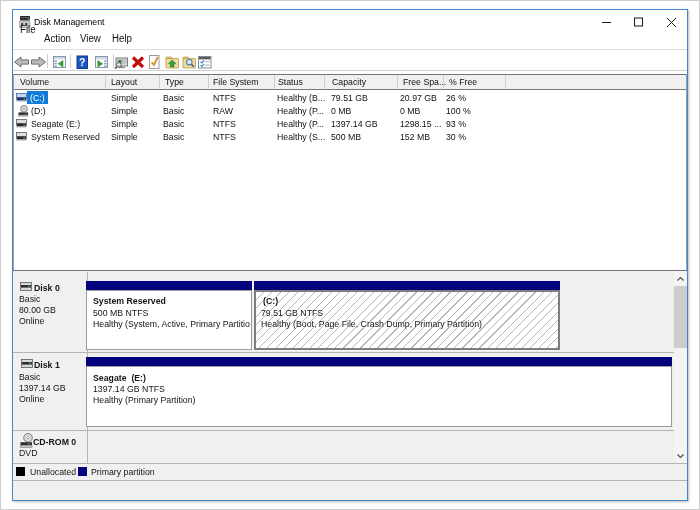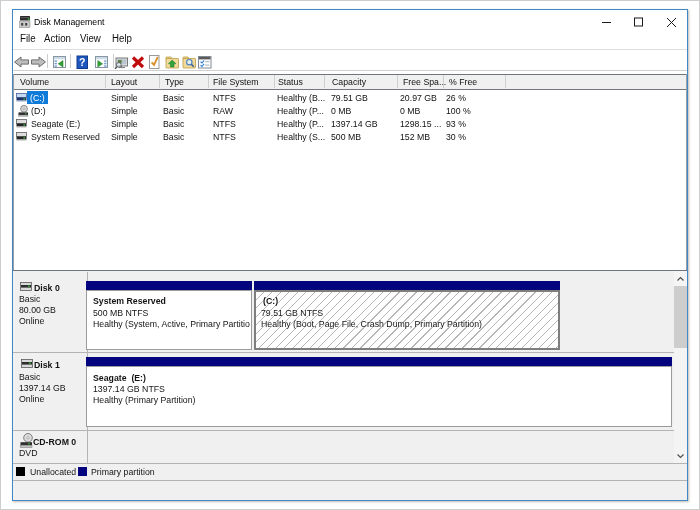--- a/index.html
+++ b/index.html
@@ -25,21 +25,21 @@
   </svg>
   <div class="t" style="left:21px;top:5px;color:#000;">Disk Management</div>
 
   <svg class="abs" style="left:584px;top:6px;" width="85" height="12" viewBox="0 0 85 12">
     <line x1="5" y1="6.5" x2="14" y2="6.5" stroke="#1a1a1a" stroke-width="1"></line>
     <rect x="37.5" y="2" width="8" height="8" fill="none" stroke="#1a1a1a" stroke-width="1"></rect>
     <line x1="70" y1="2" x2="79" y2="11" stroke="#1a1a1a" stroke-width="1"></line>
     <line x1="79" y1="2" x2="70" y2="11" stroke="#1a1a1a" stroke-width="1"></line>
   </svg>
 
-  <div class="t" style="left:7px;top:22px;font-size:10px;transform:scaleX(0.97);">File</div>
+  <div class="t" style="left:7px;top:13px;font-size:10px;transform:scaleX(0.97);">File</div>
   <div class="t" style="left:31px;top:22px;font-size:10px;transform:scaleX(0.97);">Action</div>
   <div class="t" style="left:67px;top:22px;font-size:10px;transform:scaleX(0.97);">View</div>
   <div class="t" style="left:99px;top:22px;font-size:10px;transform:scaleX(0.97);">Help</div>
   <div class="hline" style="left:0;top:39px;width:674px;background:#dedede;"></div>
 
   <div id="toolbar" class="abs" style="left:0;top:40px;width:674px;height:20px;">
   <svg width="674" height="20" viewBox="0 0 674 20">
 
     <polygon points="1.5,12 8,7 8,9.9 15.5,9.9 15.5,14.1 8,14.1 8,17" fill="#bcbcbc" stroke="#6e6e6e" stroke-width="1"></polygon>
 

